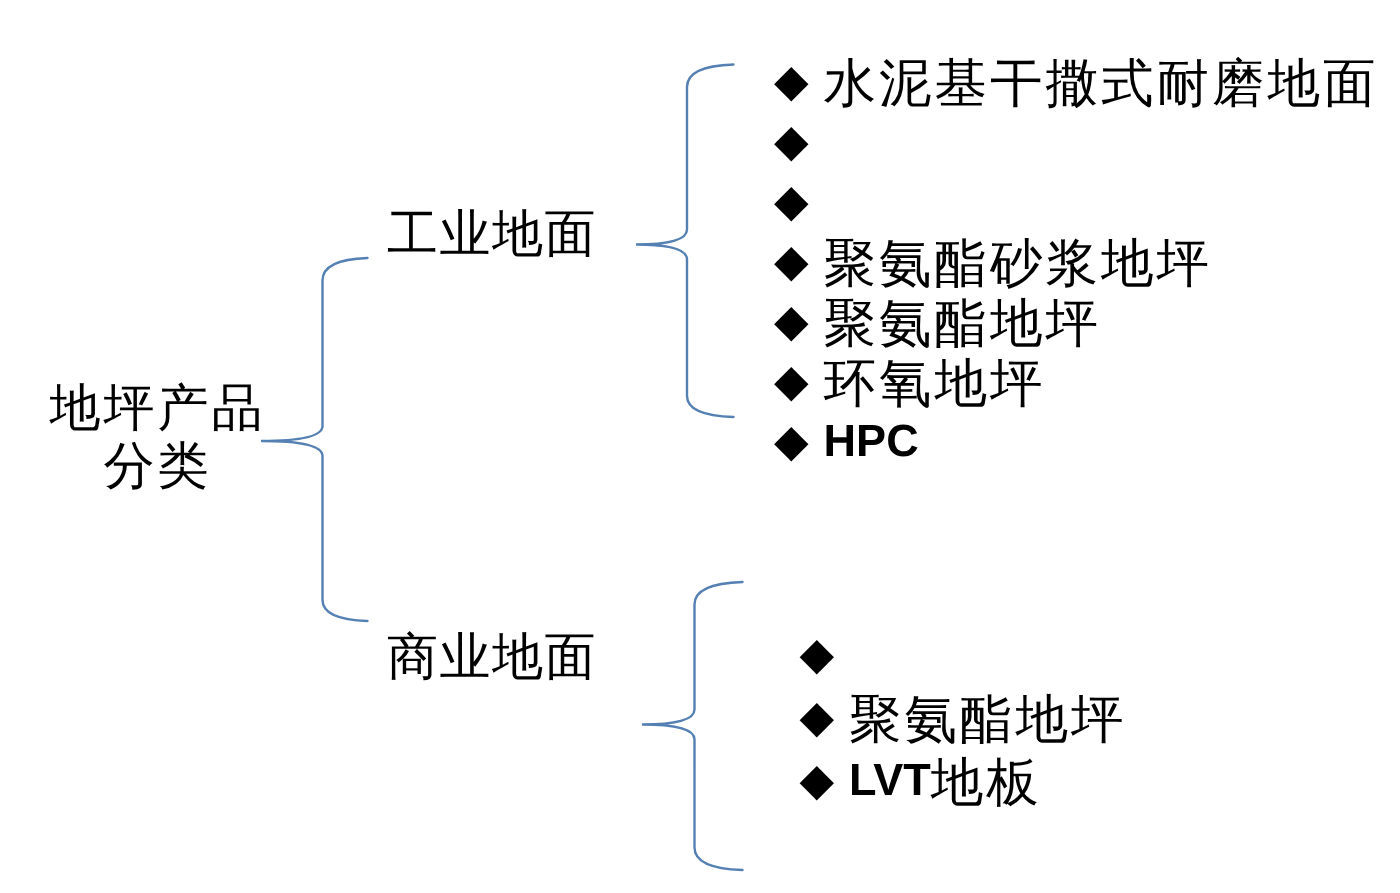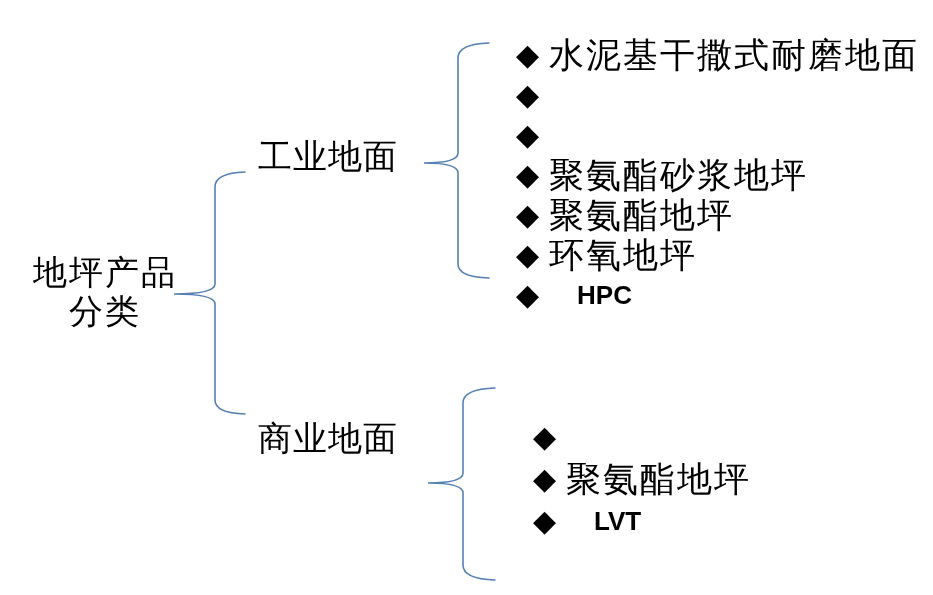--- a/index.html
+++ b/index.html
@@ -69,24 +69,23 @@
     font-size: 30px;
     line-height: 1;
     margin-right: 10px;
   }
   .item-text-cjk {
     font-size: 35px;
     letter-spacing: 2px;
   }
   .item-text-latin {
     font-family: "Liberation Sans", "DejaVu Sans", sans-serif;
-    font-size: 26px;
+    font-size: 30px;
     font-weight: bold;
     letter-spacing: 0;
-    margin-left: 28px;
   }
   .item-text-latin:empty, .item-text-cjk:empty { display: none; }
 </style>
 </head>
 <body>
 
 <div class="canvas">
 
   <svg class="brace-overlay" viewBox="0 0 933 595">
     <path d="M245,172 Q215,173 215,187 L215,284 Q215,294 174,294 Q215,294 215,304 L215,400 Q215,413 245,414" stroke="#5580B3"></path>
@@ -142,16 +141,17 @@
 
     </li>
     <li class="item">
       <span class="bullet">◆</span>
 
       <span class="item-text-cjk">聚氨酯地坪</span>
     </li>
     <li class="item">
       <span class="bullet">◆</span>
       <span class="item-text-latin">LVT</span>
+      <span class="item-text-cjk">地板</span>
     </li>
   </ul>
 
 </div>
 
 </body></html>

